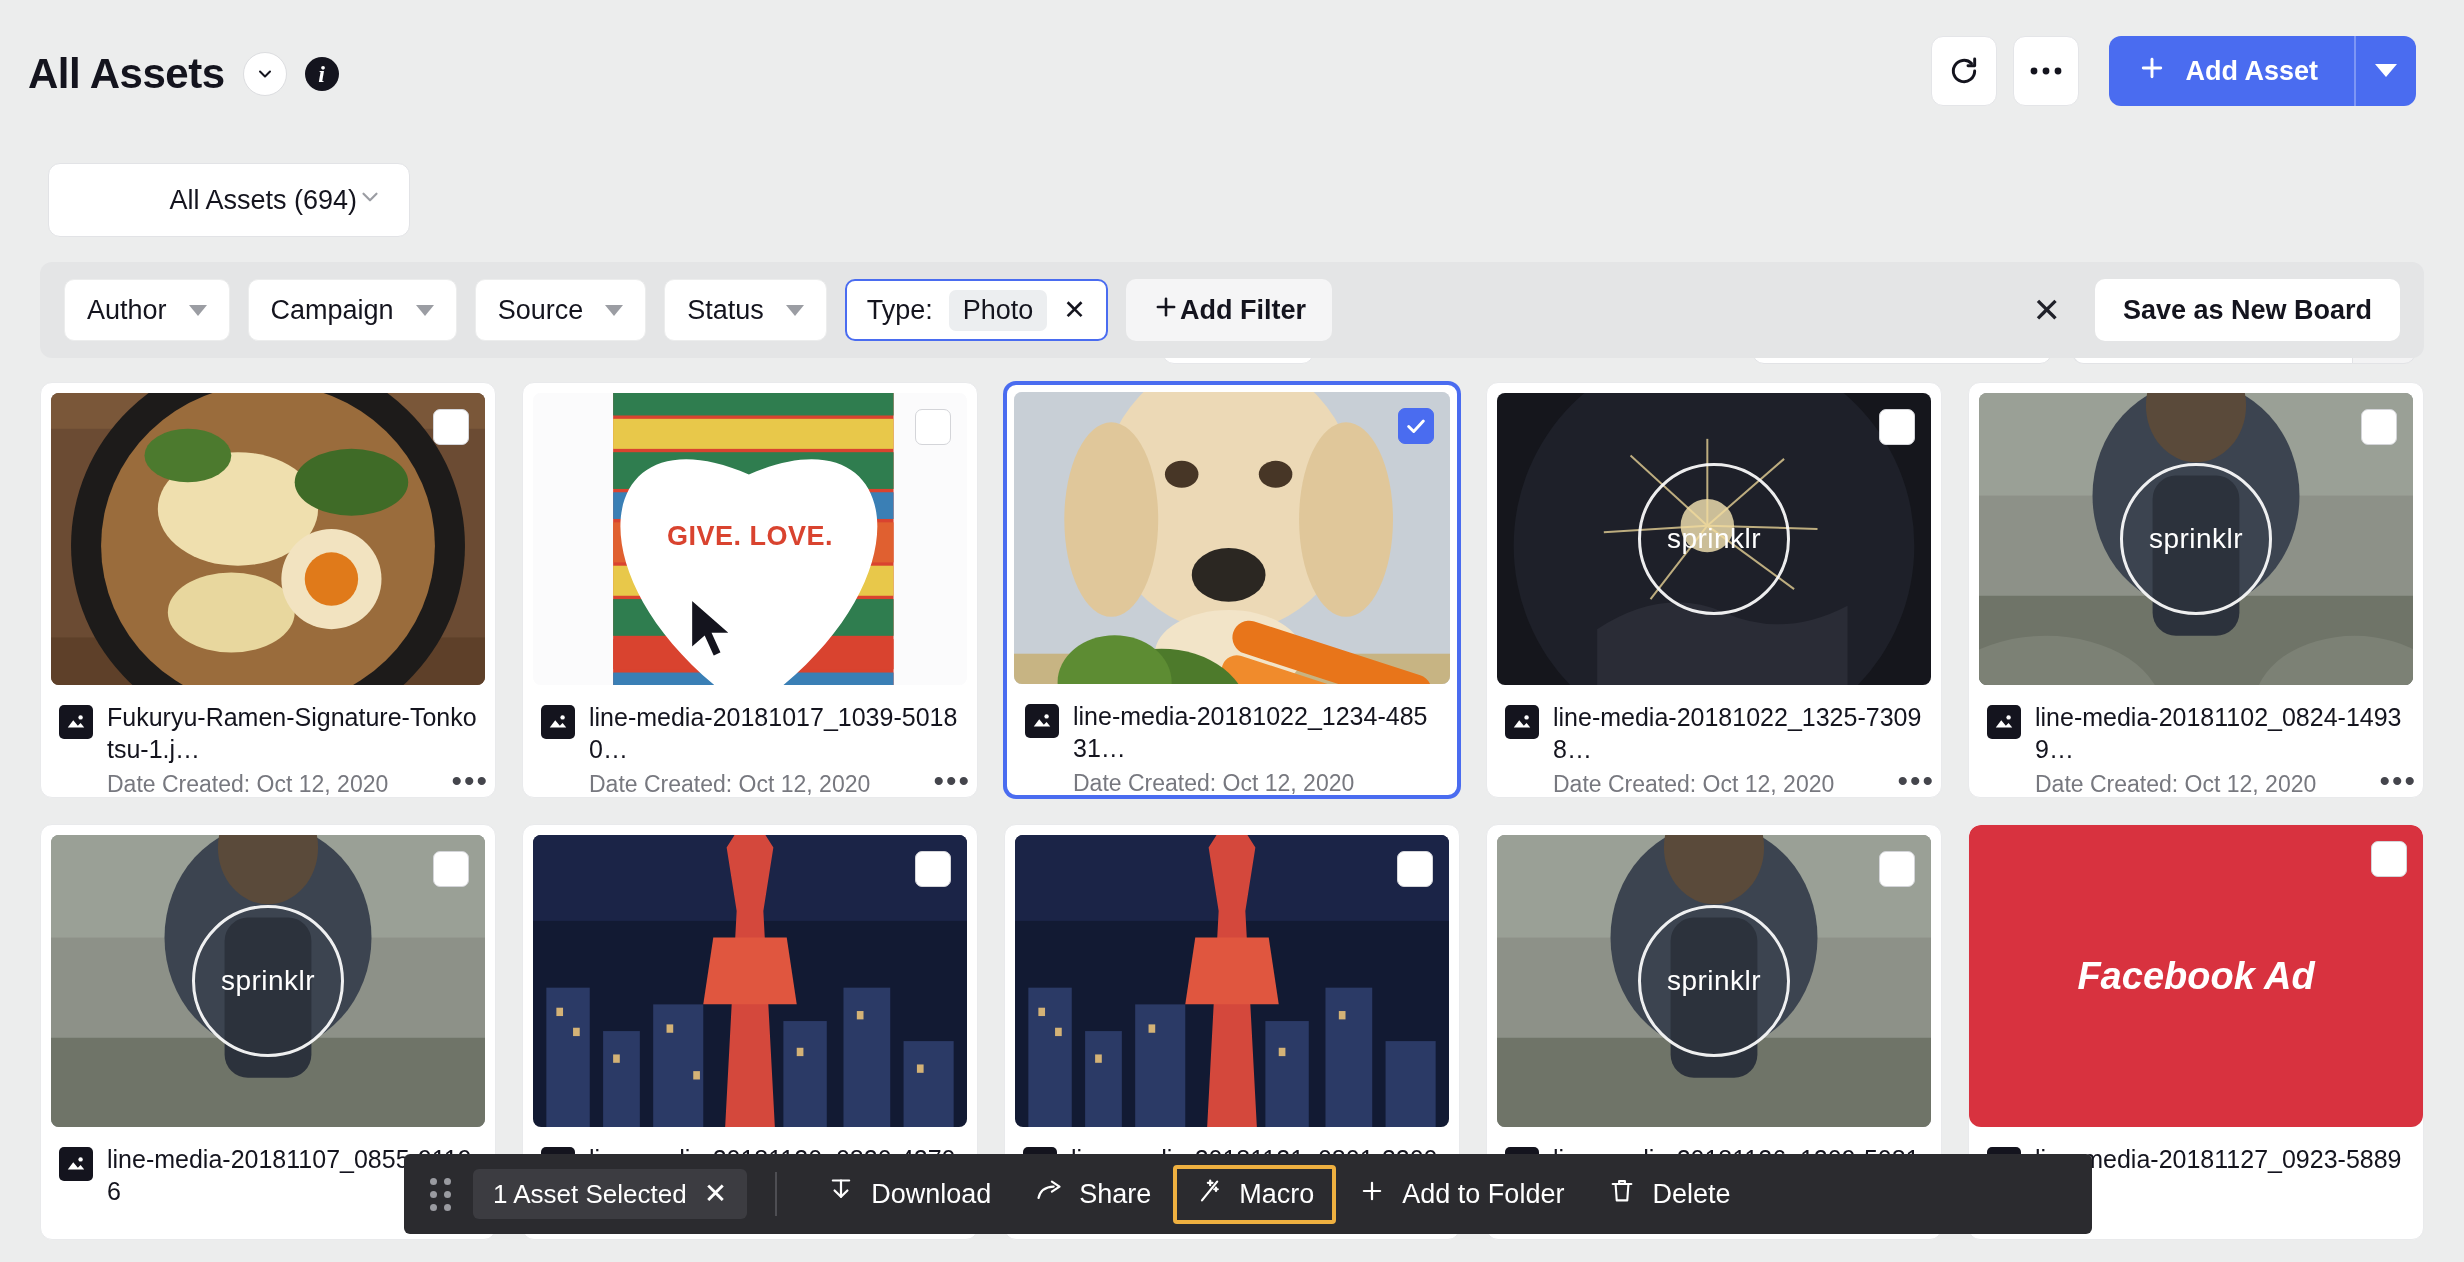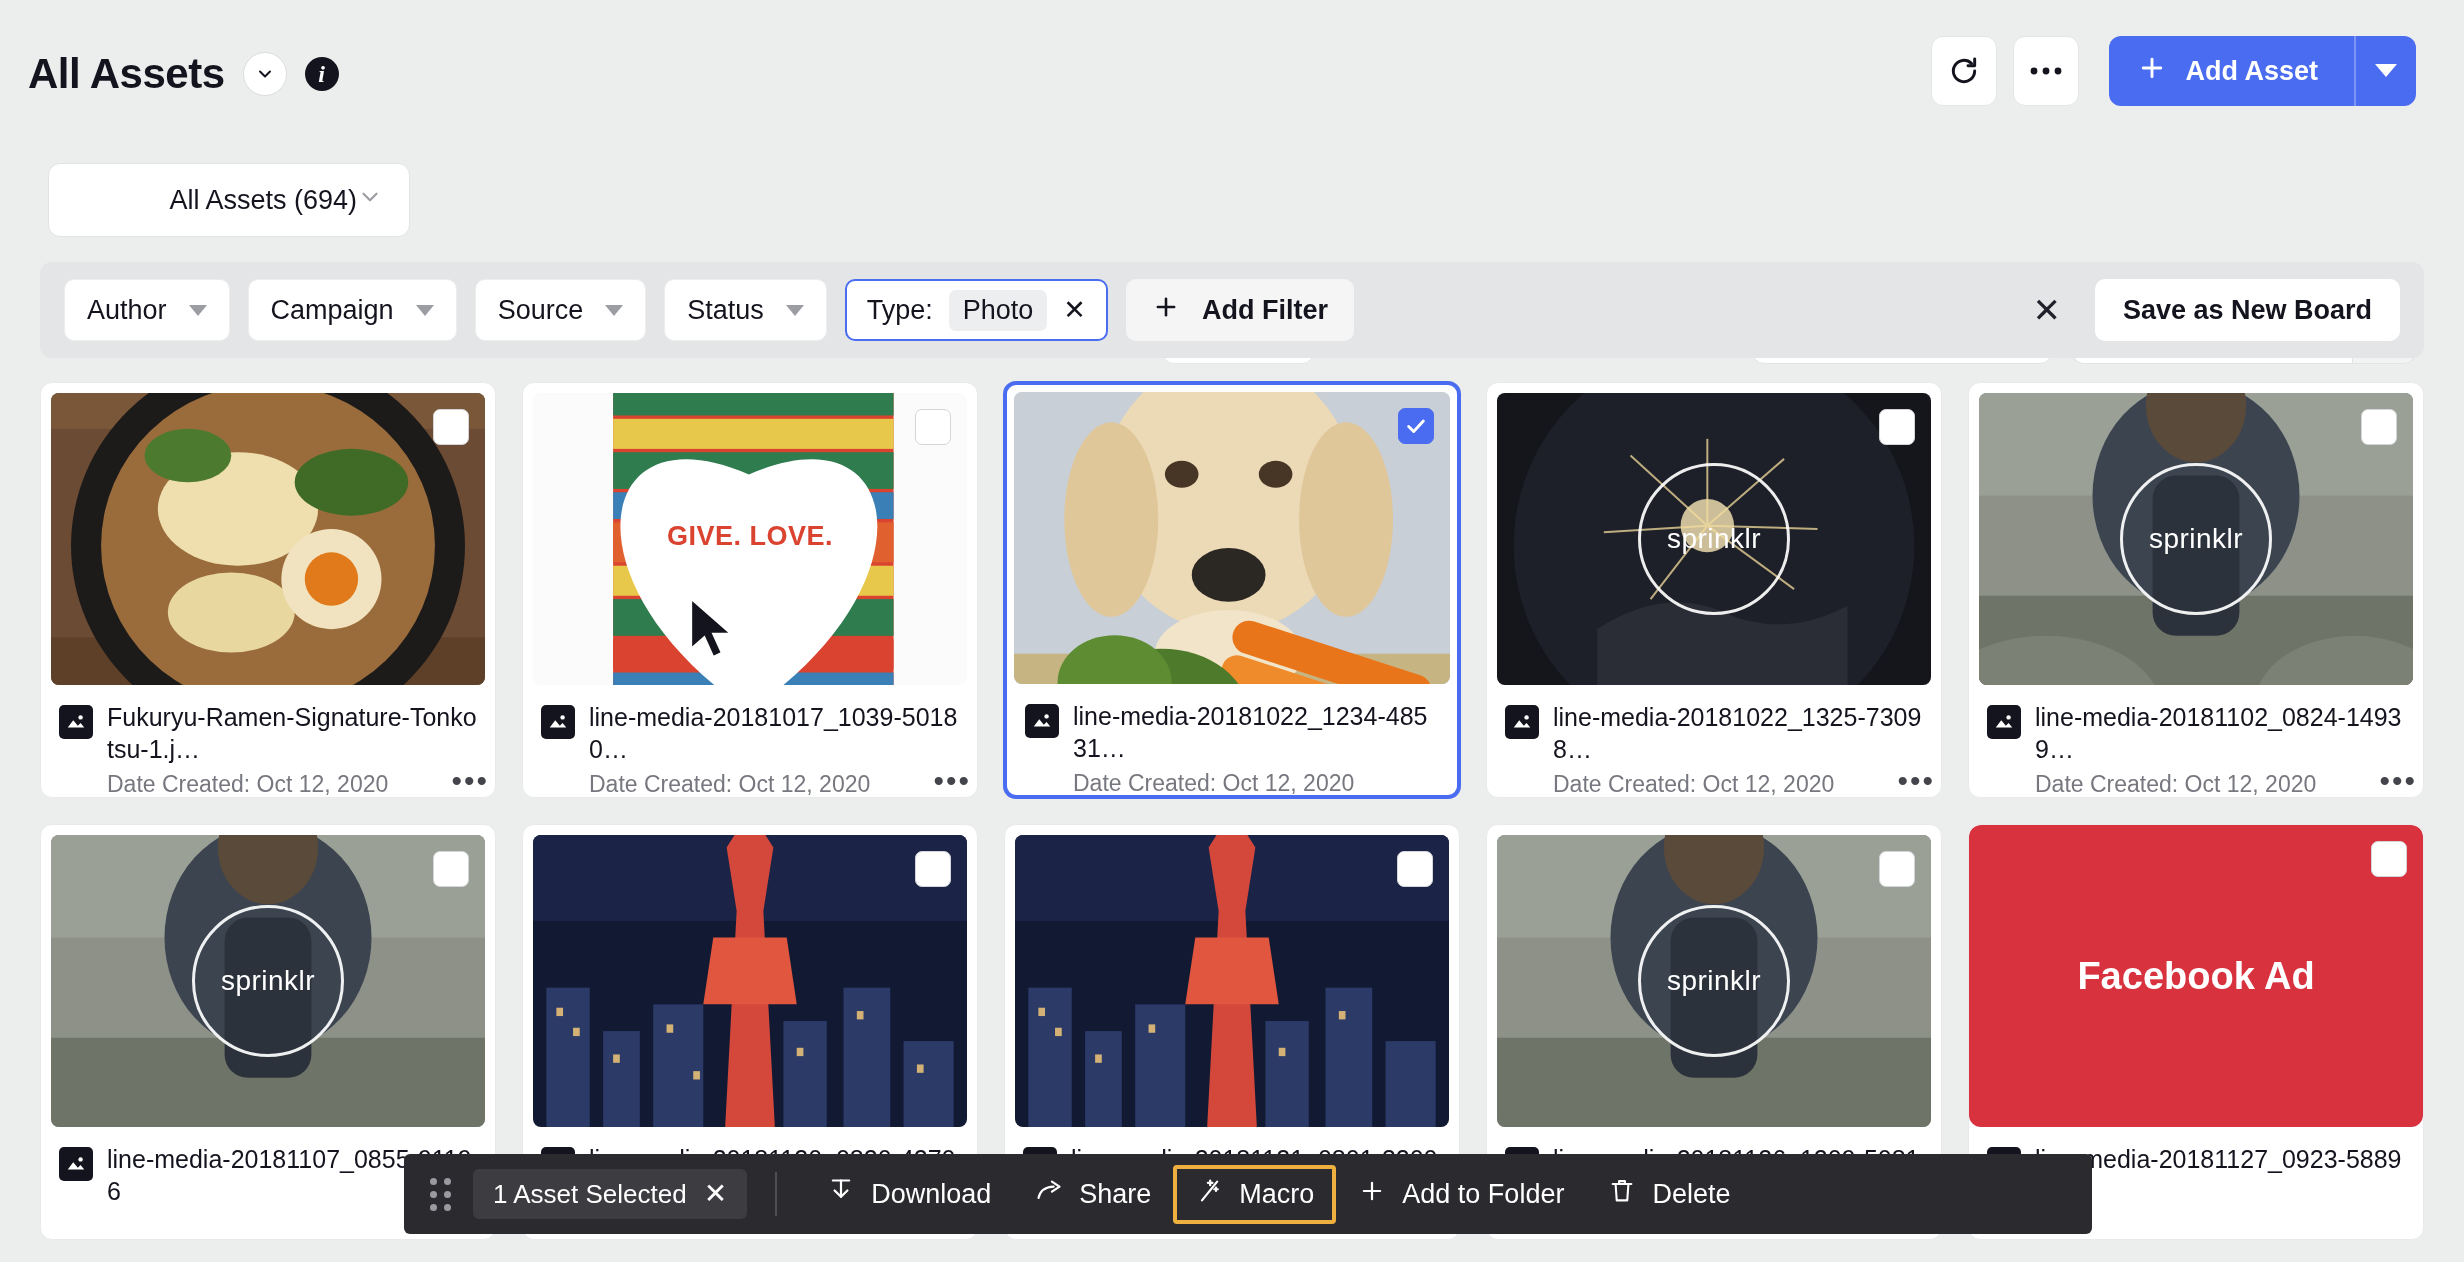--- a/index.html
+++ b/index.html
@@ -148,21 +148,21 @@
   .fchip.active {
     border: 2px solid #4a6cf0; gap: 16px; padding: 0 20px;
   }
   .type-val {
     background: #eceef0; color: #4a6cf0; border-radius: 7px;
     padding: 5px 14px; font-size: 26px;
   }
   .chip-x { font-size: 30px; color: #44454c; line-height: 1; }
   .addfilter {
     height: 62px; background: #f5f5f6; border: none; border-radius: 10px;
-    display: flex; align-items: center; gap: 22px; padding: 0 26px;
+    display: flex; align-items: center; gap: 0; padding: 0 26px;
     cursor: pointer; font-family: "Liberation Sans", sans-serif;
     font-size: 27px; font-weight: 700; color: #14141e;
   }
   .fb-right {
     position: absolute; right: 24px; display: flex; align-items: center; gap: 34px;
   }
   .clear-x {
     background: none; border: none; cursor: pointer;
     font-size: 34px; color: #20212a; line-height: 1;
     font-family: "Liberation Sans", sans-serif;
@@ -227,21 +227,21 @@
   .ph { width: 100%; height: 100%; }
   .sprinklr-ring {
     position: absolute; left: 50%; top: 50%; transform: translate(-50%,-50%);
     width: 152px; height: 152px; border-radius: 50%;
     border: 3px solid rgba(255,255,255,0.92);
     display: flex; align-items: center; justify-content: center;
     color: #fff; font-size: 28px; letter-spacing: 0.5px;
   }
   .fb-ad-text {
     position: absolute; left: 0; right: 0; top: 50%; transform: translateY(-50%);
-    text-align: center; color: #fff; font-size: 38px; font-weight: 700;
+    text-align: center; color: #fff; font-size: 38px; font-weight: 700; font-style: italic;
   }
   .heart-card { background: #fbfbfc; }
 
   
   .actionbar {
     position: absolute; left: 404px; bottom: 28px;
     width: 1688px; height: 80px;
     background: #2b2b2f; border-radius: 6px;
     display: flex; align-items: center; padding: 0 26px; gap: 0;
     z-index: 50;

